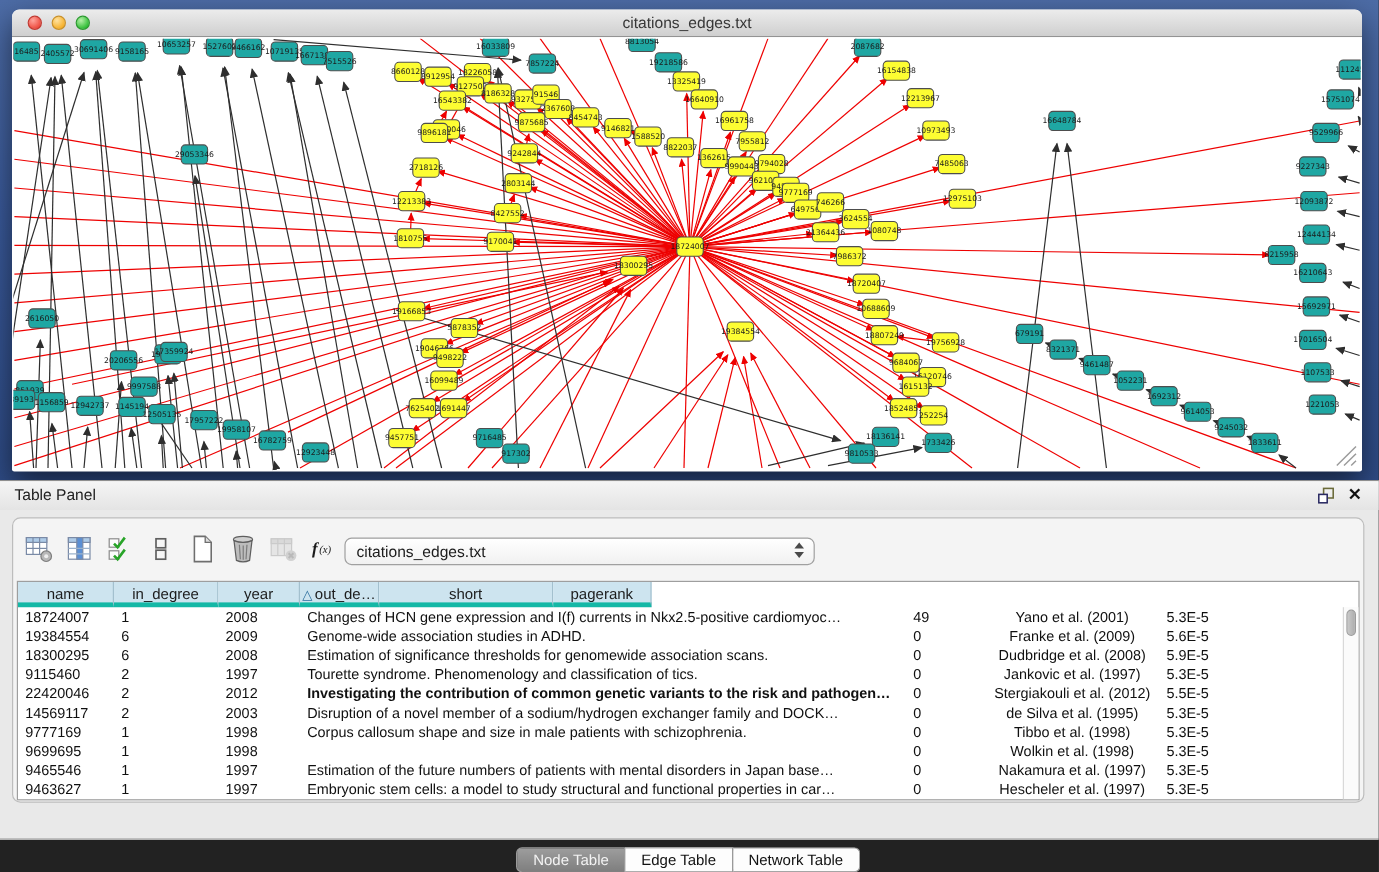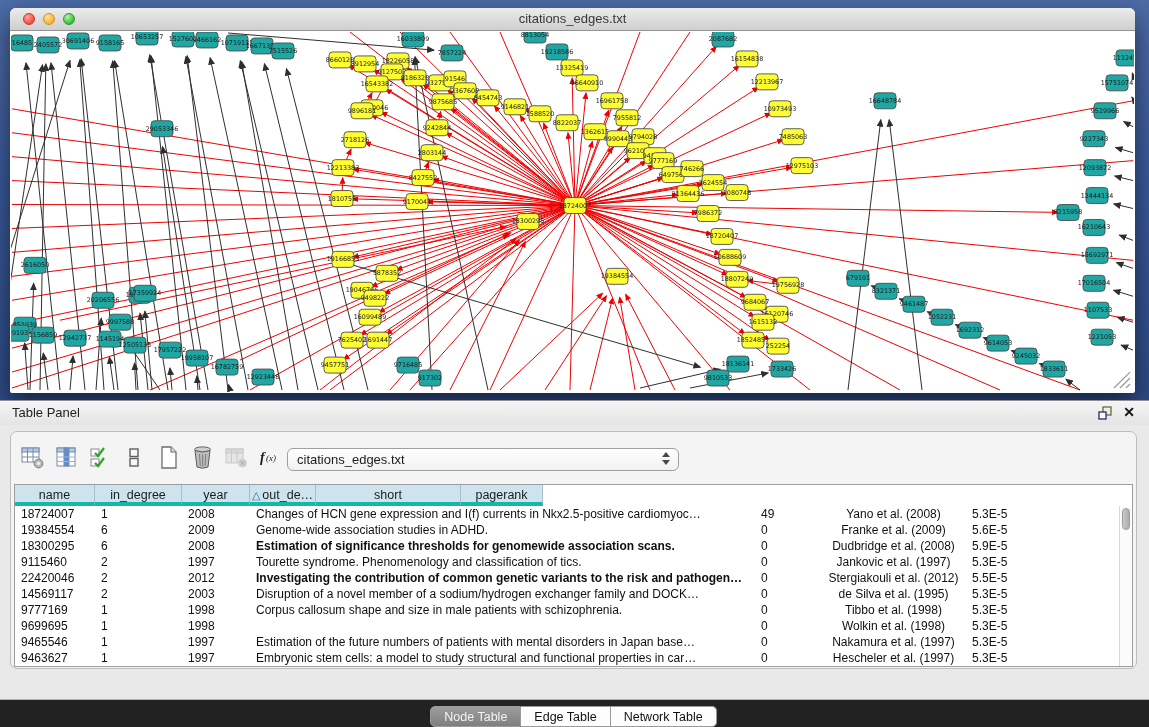--- a/index.html
+++ b/index.html
@@ -626,37 +626,37 @@
             <div class="gh-cell" style="width: 145px;"><span>short</span></div>
             <div class="gh-cell" style="width: 82px;"><span>pagerank</span></div>
           </div>
         <div class="grid-body" id="grid-body">
             <div class="g-row">
               <div class="g-cell" style="width: 80px;">18724007</div>
               <div class="g-cell" style="width: 87px;">1</div>
               <div class="g-cell" style="width: 68px;">2008</div>
               <div class="g-cell" style="width: 505px;">Changes of HCN gene expression and I(f) currents in Nkx2.5-positive cardiomyoc…</div>
               <div class="g-cell" style="width: 66px;">49</div>
-              <div class="g-cell center" style="width: 145px;">Yano et al. (2008)</div>
+              <div class="g-cell center" style="width: 145px;">Yano et al. (2001)</div>
               <div class="g-cell" style="width: 82px;">5.3E-5</div>
             </div>
             <div class="g-row">
               <div class="g-cell" style="width: 80px;">19384554</div>
               <div class="g-cell" style="width: 87px;">6</div>
               <div class="g-cell" style="width: 68px;">2009</div>
               <div class="g-cell" style="width: 505px;">Genome-wide association studies in ADHD.</div>
               <div class="g-cell" style="width: 66px;">0</div>
               <div class="g-cell center" style="width: 145px;">Franke et al. (2009)</div>
               <div class="g-cell" style="width: 82px;">5.6E-5</div>
             </div>
             <div class="g-row">
               <div class="g-cell" style="width: 80px;">18300295</div>
               <div class="g-cell" style="width: 87px;">6</div>
               <div class="g-cell" style="width: 68px;">2008</div>
-              <div class="g-cell" style="width: 505px; font-weight: bold;">Estimation of significance thresholds for genomewide association scans.</div>
+              <div class="g-cell" style="width: 505px;">Estimation of significance thresholds for genomewide association scans.</div>
               <div class="g-cell" style="width: 66px;">0</div>
               <div class="g-cell center" style="width: 145px;">Dudbridge et al. (2008)</div>
               <div class="g-cell" style="width: 82px;">5.9E-5</div>
             </div>
             <div class="g-row">
               <div class="g-cell" style="width: 80px;">9115460</div>
               <div class="g-cell" style="width: 87px;">2</div>
               <div class="g-cell" style="width: 68px;">1997</div>
               <div class="g-cell" style="width: 505px;">Tourette syndrome. Phenomenology and classification of tics.</div>
               <div class="g-cell" style="width: 66px;">0</div>

